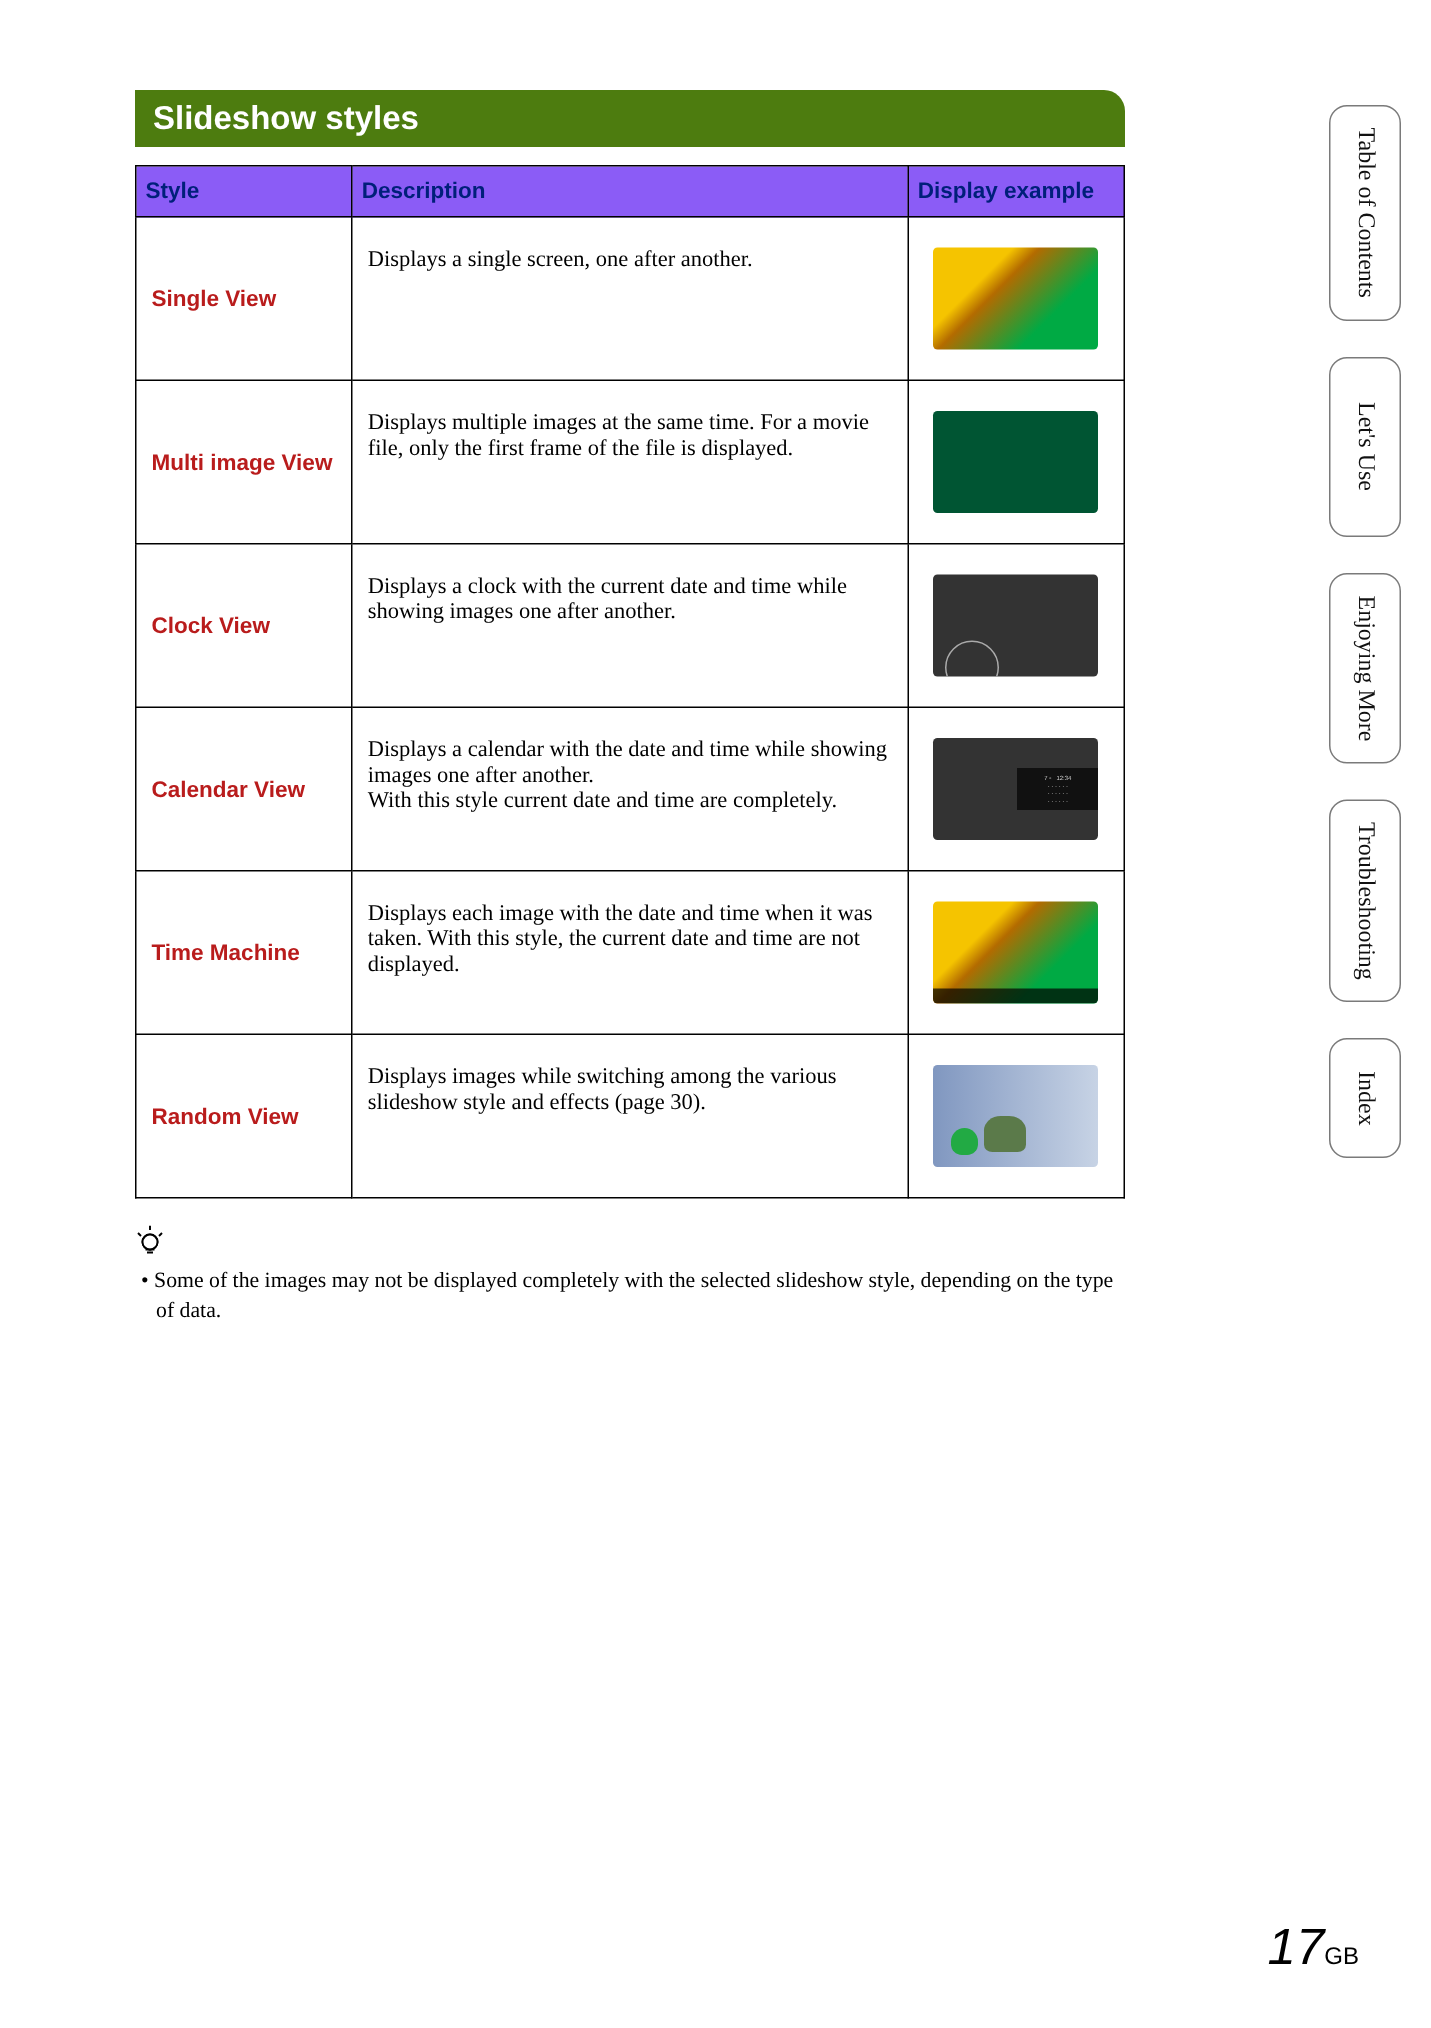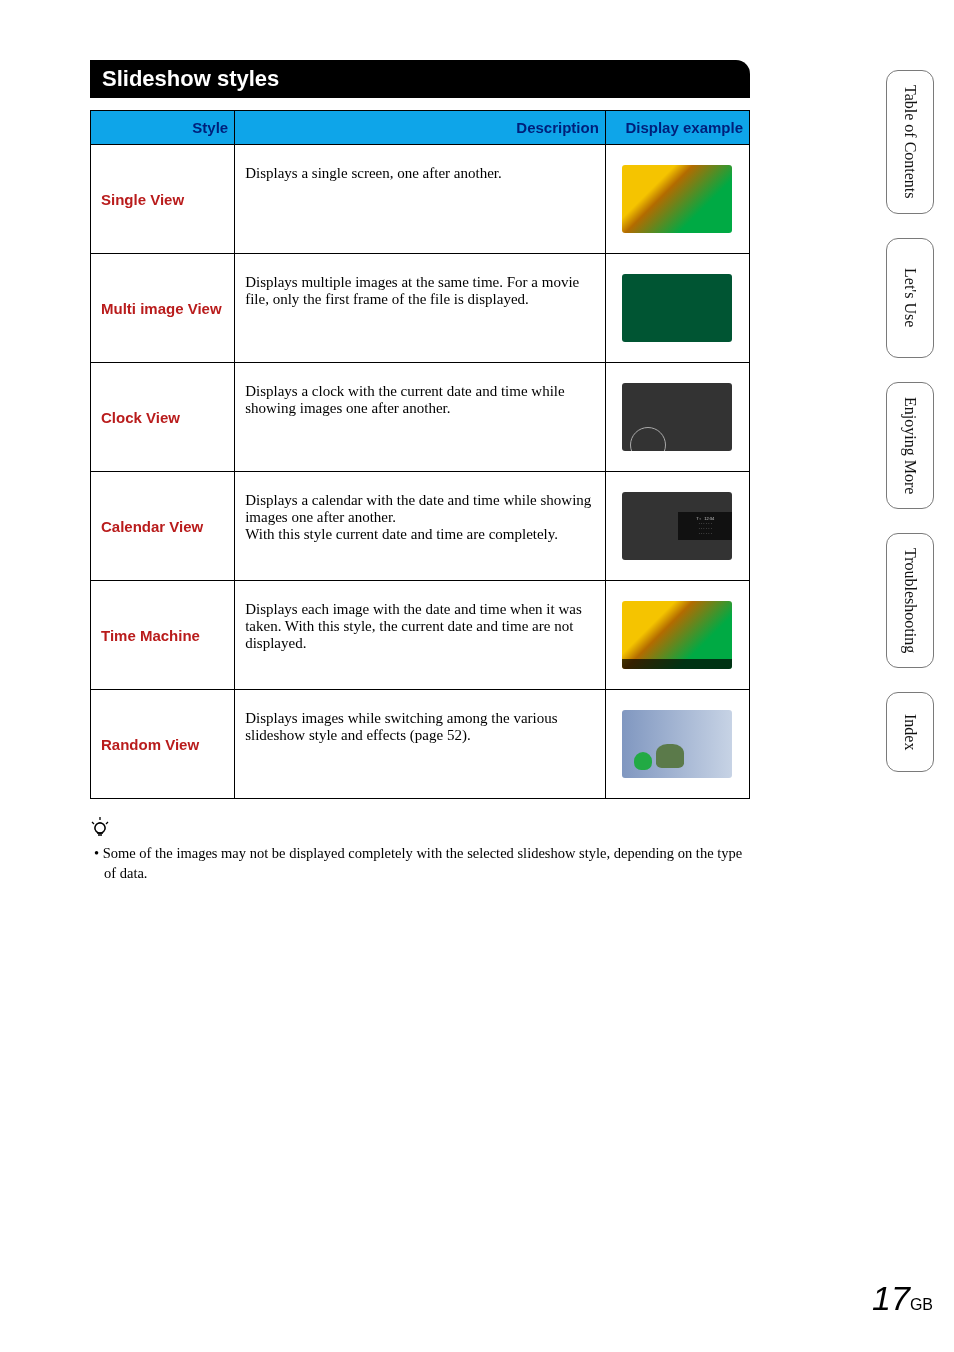--- a/index.html
+++ b/index.html
@@ -11,46 +11,46 @@
     position: relative;
     color: #000;
   }
   .page {
     position: absolute;
     left: 90px;
     top: 60px;
     width: 660px;
   }
   .section-header {
-    background: #000000;
+    background: #4d7c0f;
     color: #fff;
     font-family: Arial, Helvetica, sans-serif;
     font-weight: bold;
     font-size: 22px;
     padding: 6px 12px;
     border-top-right-radius: 14px;
     border-bottom-right-radius: 0;
     margin-bottom: 12px;
   }
   table.styles {
     width: 100%;
     border-collapse: collapse;
     font-size: 15px;
   }
   table.styles th, table.styles td {
     border: 1px solid #000;
     padding: 20px 10px;
     vertical-align: top;
   }
   table.styles th {
-    background: #0ea5e9;
+    background: #8b5cf6;
     color: #001f7a;
     font-family: Arial, Helvetica, sans-serif;
     font-weight: bold;
-    text-align: right;
+    text-align: left;
     font-size: 15px;
     padding: 8px 6px;
   }
   .style-name {
     font-family: Arial, Helvetica, sans-serif;
     font-weight: bold;
     color: #b91c1c;
     font-size: 15px;
     width: 140px;
     vertical-align: middle !important;
@@ -131,21 +131,21 @@
     background: #fff;
     min-height: 120px;
     display: flex;
     align-items: center;
     justify-content: center;
   }
   .tab.toc { min-height: 110px; line-height: 1.1; }
 
   .page-number {
     position: absolute;
-    right: 21px;
+    right: 48px;
     bottom: 34px;
     font-family: Arial, Helvetica, sans-serif;
   }
   .page-number .num { font-size: 34px; font-weight: normal; font-style: italic;}
   .page-number .gb { font-size: 16px; vertical-align: baseline; }
 </style>
 </head>
 <body>
 
 <div class="page">
@@ -204,21 +204,21 @@
       </tr>
       <tr>
         <td class="style-name">Time Machine</td>
         <td class="desc-cell">Displays each image with the date and time when it was taken. With this style, the current date and time are not displayed.</td>
         <td class="thumb-cell">
             <div class="thumb time"></div>
           </td>
       </tr>
       <tr>
         <td class="style-name">Random View</td>
-        <td class="desc-cell">Displays images while switching among the various slideshow style and effects (page 52).</td>
+        <td class="desc-cell">Displays images while switching among the various slideshow style and effects (page 30).</td>
         <td class="thumb-cell">
             <div class="thumb random"></div>
           </td>
       </tr>
     </tbody>
   </table>
 
   <div class="tips">
     <div class="bulb">
       <svg width="20" height="22" viewBox="0 0 20 22">

